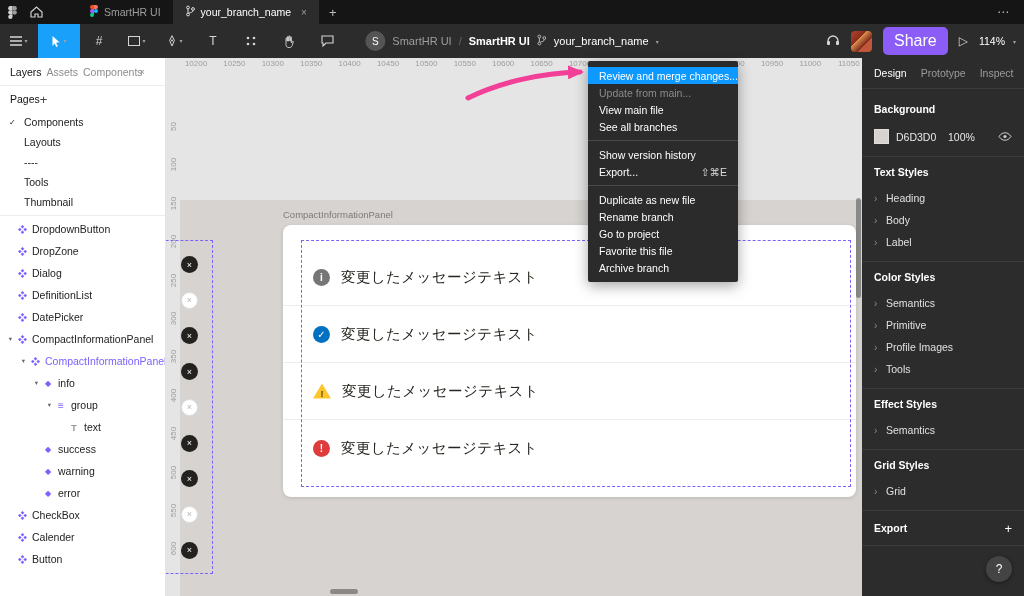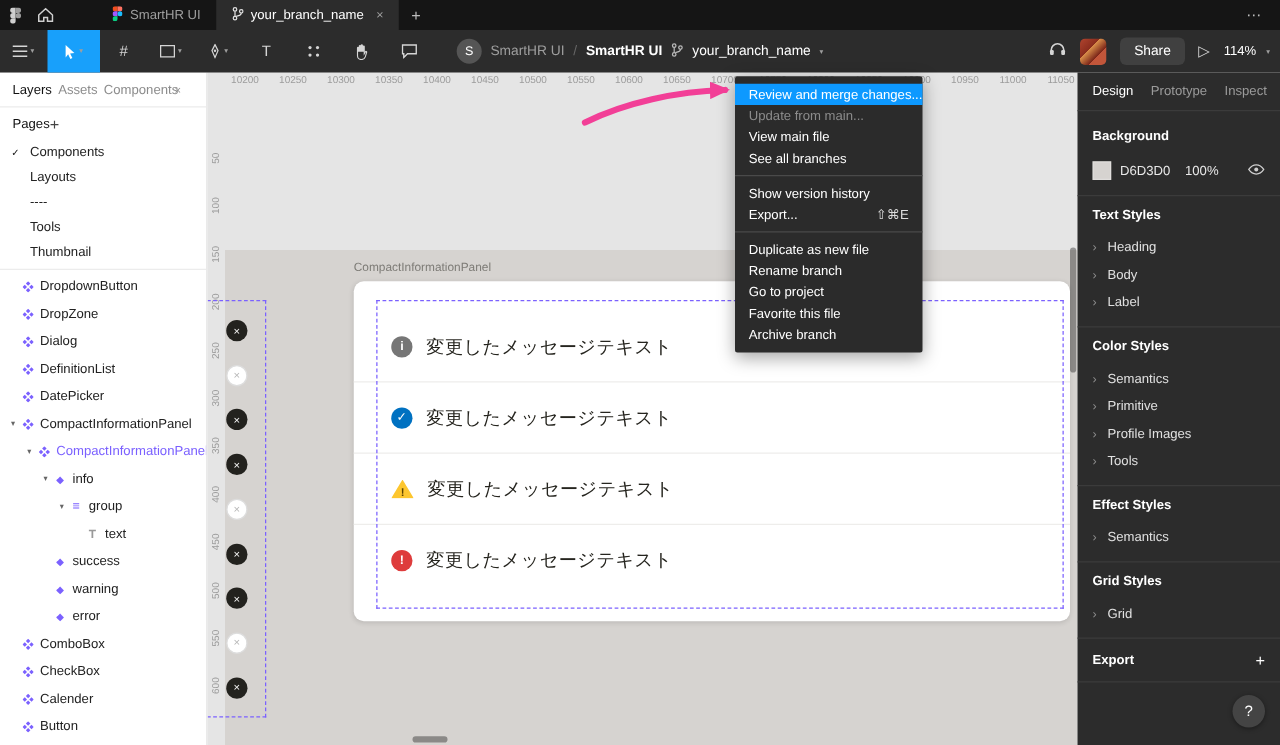--- a/index.html
+++ b/index.html
@@ -25,21 +25,21 @@
   .glyph-rect{width:10px;height:8px;border:1.2px solid #d5d5d5;display:inline-block}
   .tb-center{position:absolute;left:50%;top:0;height:34px;transform:translateX(-50%);
              display:flex;align-items:center;gap:7px;font-size:11px;white-space:nowrap}
   .avatar-s{width:20px;height:20px;border-radius:50%;background:#555;color:#fff;
             display:flex;align-items:center;justify-content:center;font-size:10px}
   .proj{color:#9e9e9e}.sep{color:#666}.file{color:#fff;font-weight:bold}.branch-name{color:#fff}
   .tb-chev{color:#9e9e9e;font-size:6px}
   .tb-right{position:absolute;right:8px;top:0;height:34px;display:flex;align-items:center;gap:11px}
   .user-avatar{width:21px;height:21px;border-radius:4px;
     background:linear-gradient(135deg,#b0442e 0%,#8a2c1d 38%,#d98e4a 38%,#7a2418 66%,#c2563a 66%)}
-  .share-btn{background:#404040;color:#fff;font-size:11px;padding:5px 11px;border-radius:5px}
+  .share-btn{background:#8b5cf6;color:#fff;font-size:16px;padding:5px 11px;border-radius:5px}
   .play{color:#d5d5d5;font-size:12px}
   .zoom{color:#fff;font-size:10.5px;display:flex;gap:8px;align-items:center}
   
   #left-sidebar{position:absolute;left:0;top:58px;width:166px;height:538px;background:#fff;
                 border-right:1px solid #e3e3e3;z-index:5;overflow:hidden;box-sizing:border-box}
   .ls-tabs{height:27px;display:flex;align-items:center;gap:5px;padding:0 10px;
            font-size:10.5px;color:#8c8c8c;border-bottom:1px solid #ececec}
   .ls-tab.active{color:#111}
   .ls-close{font-size:9px;color:#8c8c8c;margin-left:-8px}
   .pages-head{height:26px;display:flex;align-items:center;
@@ -400,32 +400,20 @@
       <div class="layer-row" style="padding-left: 6px;">
         <span class="lr-chev"></span>
         <span class="lr-icon">
           <svg width="9" height="9" viewBox="0 0 9 9" fill="#7b61ff">
             <path d="M4.5 0 6.3 1.8 4.5 3.6 2.7 1.8Z"></path>
             <path d="M1.8 2.7 3.6 4.5 1.8 6.3 0 4.5Z"></path>
             <path d="M7.2 2.7 9 4.5 7.2 6.3 5.4 4.5Z"></path>
             <path d="M4.5 5.4 6.3 7.2 4.5 9 2.7 7.2Z"></path>
           </svg>
         </span>
-        <span class="layer-label">ComboBox</span>
-      </div>
-      <div class="layer-row" style="padding-left: 6px;">
-        <span class="lr-chev"></span>
-        <span class="lr-icon">
-          <svg width="9" height="9" viewBox="0 0 9 9" fill="#7b61ff">
-            <path d="M4.5 0 6.3 1.8 4.5 3.6 2.7 1.8Z"></path>
-            <path d="M1.8 2.7 3.6 4.5 1.8 6.3 0 4.5Z"></path>
-            <path d="M7.2 2.7 9 4.5 7.2 6.3 5.4 4.5Z"></path>
-            <path d="M4.5 5.4 6.3 7.2 4.5 9 2.7 7.2Z"></path>
-          </svg>
-        </span>
         <span class="layer-label">CheckBox</span>
       </div>
       <div class="layer-row" style="padding-left: 6px;">
         <span class="lr-chev"></span>
         <span class="lr-icon">
           <svg width="9" height="9" viewBox="0 0 9 9" fill="#7b61ff">
             <path d="M4.5 0 6.3 1.8 4.5 3.6 2.7 1.8Z"></path>
             <path d="M1.8 2.7 3.6 4.5 1.8 6.3 0 4.5Z"></path>
             <path d="M7.2 2.7 9 4.5 7.2 6.3 5.4 4.5Z"></path>
             <path d="M4.5 5.4 6.3 7.2 4.5 9 2.7 7.2Z"></path>

